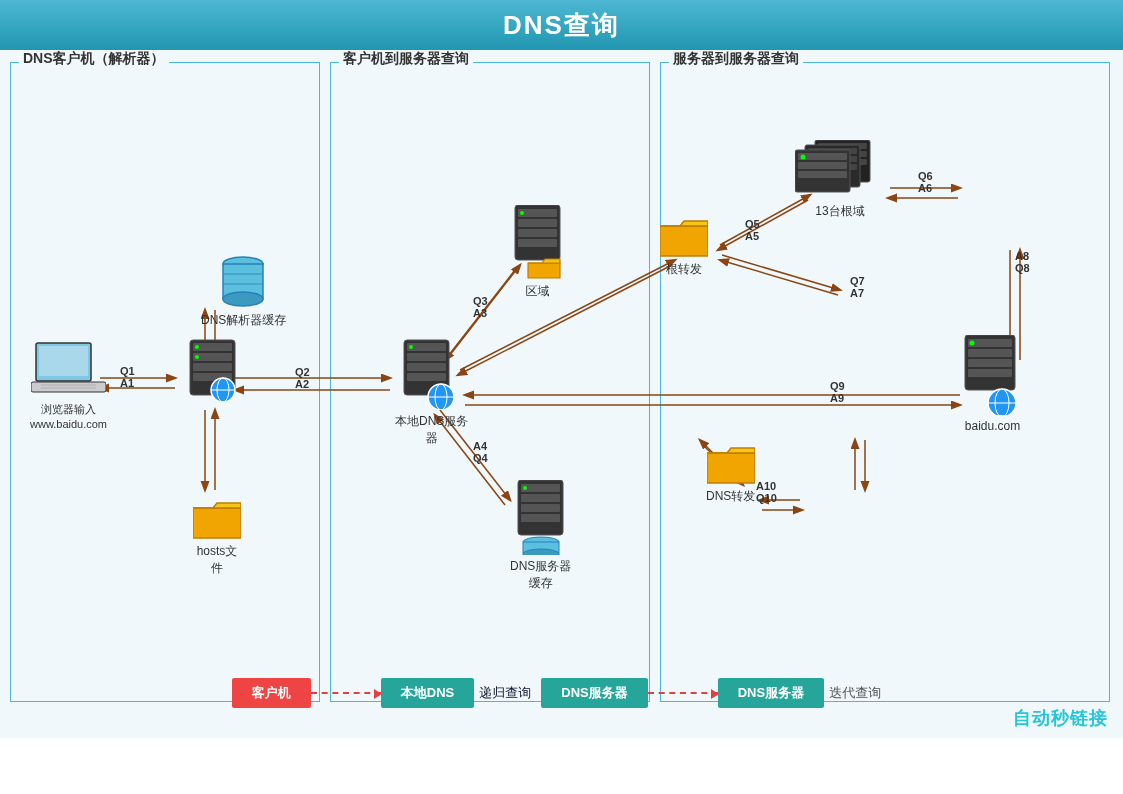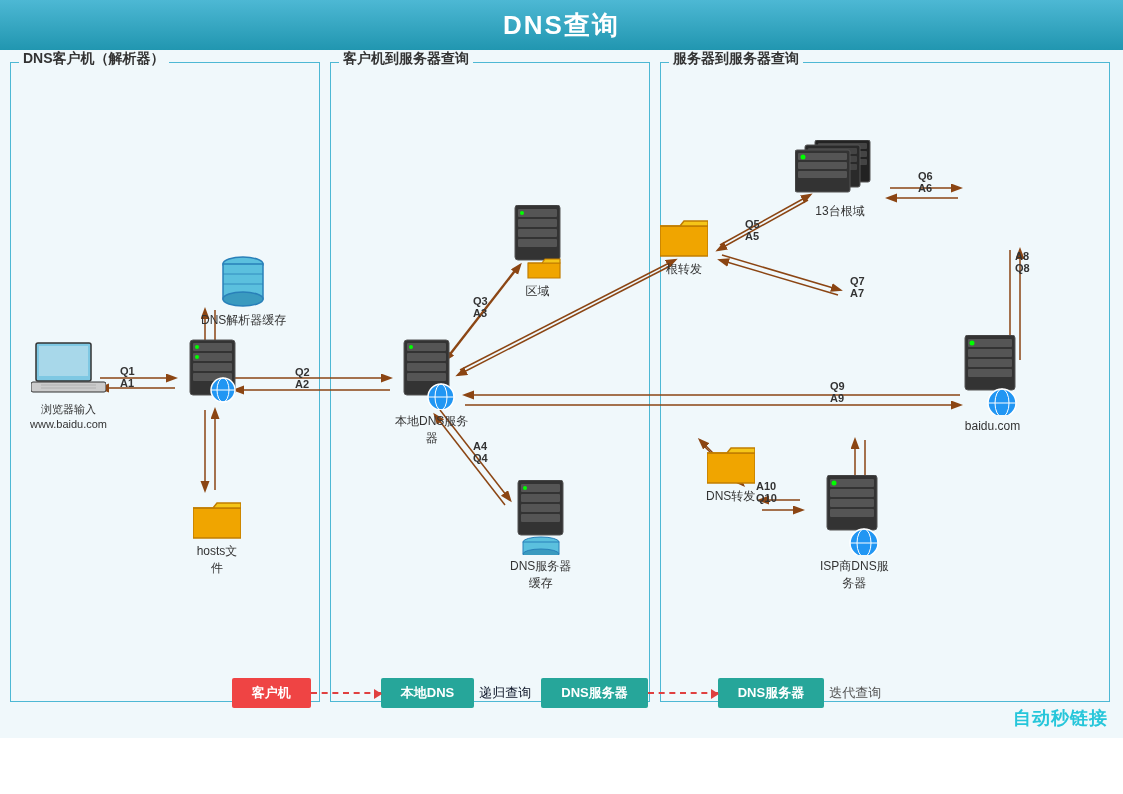--- a/index.html
+++ b/index.html
@@ -369,34 +369,20 @@
   <div class="arrow-label" style="left:830px; top:330px;">Q9<br>A9</div>
 
   <div class="elem" style="left:706px; top:395px;">
     <svg width="48" height="40" viewBox="0 0 48 40">
       <path d="M0,8 L0,38 L48,38 L48,8 Z" fill="#f0a500" stroke="#c17d00" stroke-width="1.5"></path>
       <path d="M0,8 L20,8 L24,3 L48,3 L48,8 Z" fill="#f5c518" stroke="#c17d00" stroke-width="1.5"></path>
     </svg>
     <div class="elem-label">DNS转发</div>
   </div>
 
-  <div class="elem" style="left:820px; top:425px;">
-    <svg width="65" height="80" viewBox="0 0 65 80">
-      <rect x="5" y="0" width="50" height="55" rx="3" fill="#333" stroke="#555" stroke-width="1"></rect>
-      <rect x="8" y="4" width="44" height="8" fill="#555" rx="1"></rect>
-      <rect x="8" y="14" width="44" height="8" fill="#555" rx="1"></rect>
-      <rect x="8" y="24" width="44" height="8" fill="#555" rx="1"></rect>
-      <rect x="8" y="34" width="44" height="8" fill="#555" rx="1"></rect>
-      <circle cx="12" cy="8" r="2.5" fill="#0f0"></circle>
-      <circle cx="42" cy="68" r="14" fill="#2196F3" stroke="#fff" stroke-width="1.5"></circle>
-      <ellipse cx="42" cy="68" rx="7" ry="14" fill="none" stroke="#fff" stroke-width="1"></ellipse>
-      <line x1="28" y1="68" x2="56" y2="68" stroke="#fff" stroke-width="1"></line>
-    </svg>
-    <div class="elem-label">ISP商DNS服<br>务器</div>
-  </div>
 
   <div class="arrow-label" style="left:756px; top:430px;">A10<br>Q10</div>
 
   <div style="position:absolute; bottom:30px; left:0; right:0; display:flex; align-items:center; justify-content:center; gap:0;">
 
     <div style="background:#ef4444; color:#fff; padding:6px 20px; font-size:13px; font-weight:bold; border-radius:2px;">客户机</div>
     <div style="width:70px; height:2px; border-top:2px dashed #e04040; position:relative; margin:0;">
       <div style="position:absolute;right:-1px;top:-5px;width:0;height:0;border-top:5px solid transparent;border-bottom:5px solid transparent;border-left:8px solid #e04040;"></div>
     </div>
     <div style="background:#26a69a; color:#fff; padding:6px 20px; font-size:13px; font-weight:bold; border-radius:2px;">本地DNS</div>

